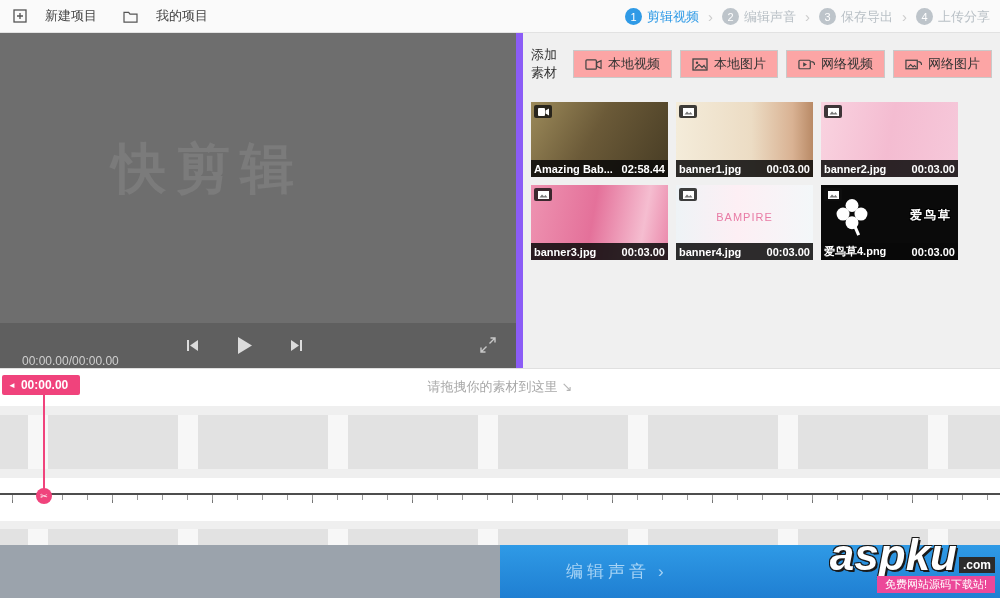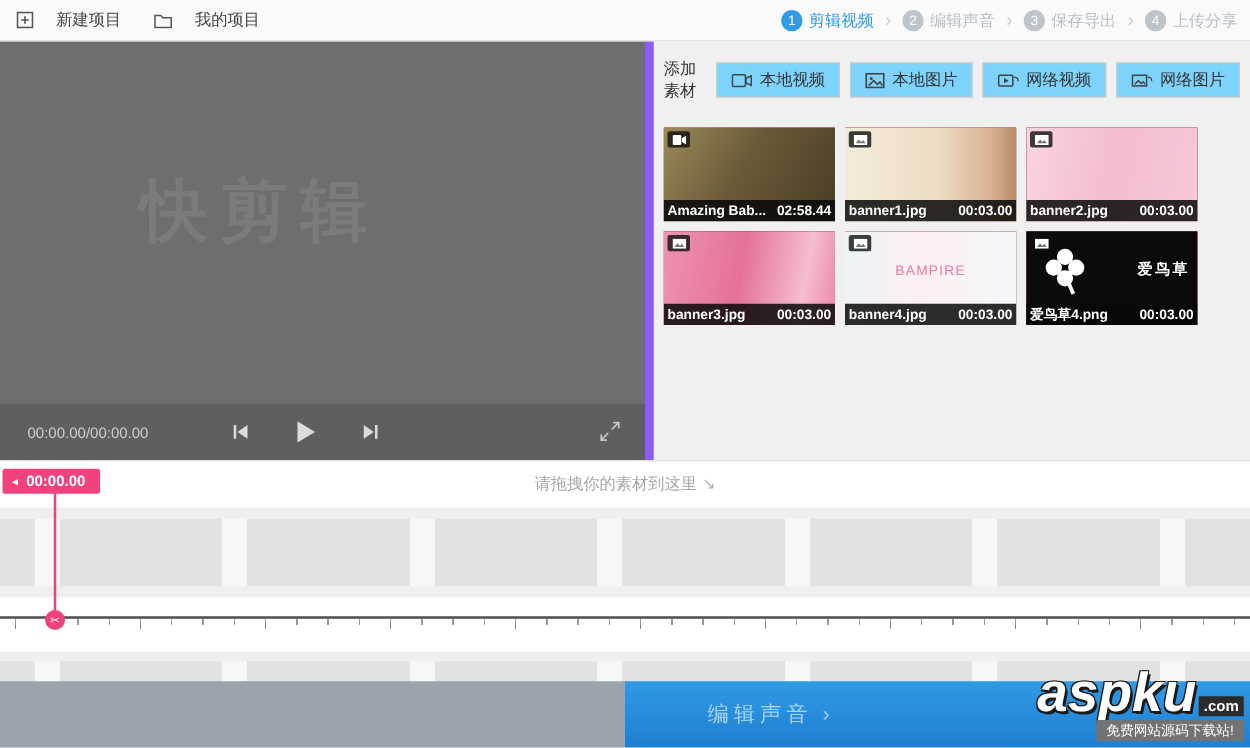--- a/index.html
+++ b/index.html
@@ -13,33 +13,33 @@
   .step{display:flex;align-items:center;gap:5px;font-size:13px;color:#b9c0c6;cursor:pointer}
   .step .num{width:17px;height:17px;border-radius:50%;background:#bdc4ca;color:#fff;font-size:11px;display:flex;align-items:center;justify-content:center}
   .step.active{color:#2f9ae6}
   .step.active .num{background:#2f9ae6}
   .step-sep{color:#ccc;font-size:13px}
   .step-sep::after{content:"›";font-size:15px}
 
   
   .preview{position:absolute;left:0;top:33px;width:516px;height:335px;background:#6e6e6e}
   .watermark{position:absolute;left:112px;top:100px;font-size:54px;font-weight:bold;letter-spacing:10px;color:#7b7b7b}
-  .controls{position:absolute;left:0;bottom:0;width:100%;height:45px;background:#5f5f5f;display:flex;align-items:center}
+  .controls{position:absolute;left:0;bottom:0;width:100%;height:45px;background:#5f5f5f;display:flex;align-items:flex-end}
   .timecode{color:#cfcfcf;font-size:12px;margin-left:22px}
   .transport{position:absolute;left:186px;top:0;height:45px;display:flex;align-items:center;gap:38px}
   .tbtn{cursor:pointer;display:flex;align-items:center}
   .fullscreen{position:absolute;right:20px;top:14px;cursor:pointer}
 
   
   .panel{position:absolute;left:516px;top:33px;width:484px;height:335px;background:#f0f0f0;border-left:7px solid #8b5cf6}
   .mat-bar{display:flex;align-items:center;margin:13px 8px 0 8px;gap:8px}
   .mat-label{font-size:13px;color:#333;margin-right:2px}
-  .mat-btn{display:flex;align-items:center;gap:6px;background:#7dd3fc;border:1px solid #c9c9c9;font-size:13px;color:#333;height:28px;padding:0 11px;cursor:pointer;white-space:nowrap}
+  .mat-btn{display:flex;align-items:center;gap:6px;background:#fca5a5;border:1px solid #c9c9c9;font-size:13px;color:#333;height:28px;padding:0 11px;cursor:pointer;white-space:nowrap}
   .grid{display:grid;grid-template-columns:repeat(3,137px);gap:8px;margin:20px 0 0 8px}
-  .thumb{position:relative;height:75px;background:#7f1d1d;cursor:pointer;overflow:hidden}
+  .thumb{position:relative;height:75px;background:#14532d;cursor:pointer;overflow:hidden}
   .thumb .art{position:absolute;inset:0}
   .art-1{background:linear-gradient(120deg,#9c8a5a 0%,#6b5a38 45%,#473c24 100%)}
   .art-2{background:linear-gradient(90deg,#f4ecda 0%,#ecdcc4 55%,#d9b293 85%,#b98a66 100%)}
   .art-3{background:linear-gradient(100deg,#f9d3e0 0%,#f4bcd1 50%,#f6c8da 100%)}
   .art-4{background:linear-gradient(100deg,#ee93b1 0%,#e4719a 45%,#f5bdd0 80%,#ea86a9 100%)}
   .art-5{background:linear-gradient(90deg,#eef3f6 0%,#fdeff4 45%,#f3f7f9 100%)}
   .art-6{background:#0a0a0a}
   .thumb .label{position:absolute;left:0;right:0;bottom:0;height:17px;background:rgba(8,8,8,.85);color:#fff;font-size:11px;font-weight:bold;display:flex;justify-content:space-between;align-items:center;padding:0 3px;z-index:2}
   .thumb .name{white-space:nowrap;overflow:hidden;max-width:86px}
   .type-badge{position:absolute;top:3px;left:3px;width:18px;height:13px;background:rgba(15,15,15,.8);border-radius:2px;display:flex;align-items:center;justify-content:center;z-index:2}
@@ -72,21 +72,21 @@
   .bb-label{margin-left:66px;font-size:17px;color:#a8d4f5;letter-spacing:4px}
   .bb-chevron{color:#a8d4f5;font-size:17px;margin-left:8px}
   .bb-chevron::after{content:"›"}
 
   
   .aspku{position:absolute;right:5px;bottom:5px;text-align:right;z-index:7}
   .brand-line{display:flex;align-items:flex-end;justify-content:flex-end}
   .brand{font-size:44px;font-weight:bold;font-style:italic;color:#fff;line-height:.85;
     text-shadow:2px 2px 0 #1a1a1a,-1px -1px 0 #1a1a1a,1px -1px 0 #1a1a1a,-1px 1px 0 #1a1a1a}
   .tld{background:#2b2b2b;color:#fff;font-size:12px;font-weight:bold;padding:1px 4px;margin-left:2px}
-  .tag{margin-top:3px;background:#737373;color:#fff;font-size:11px;padding:1px 8px;display:inline-block}
+  .tag{margin-top:3px;background:#ec4899;color:#fff;font-size:11px;padding:1px 8px;display:inline-block}
 
   svg{display:block}
 </style>
 </head>
 <body>
 
 <header class="topbar">
   <div class="tool-btn">
     <span>
       <svg width="14" height="14" viewBox="0 0 14 14">

